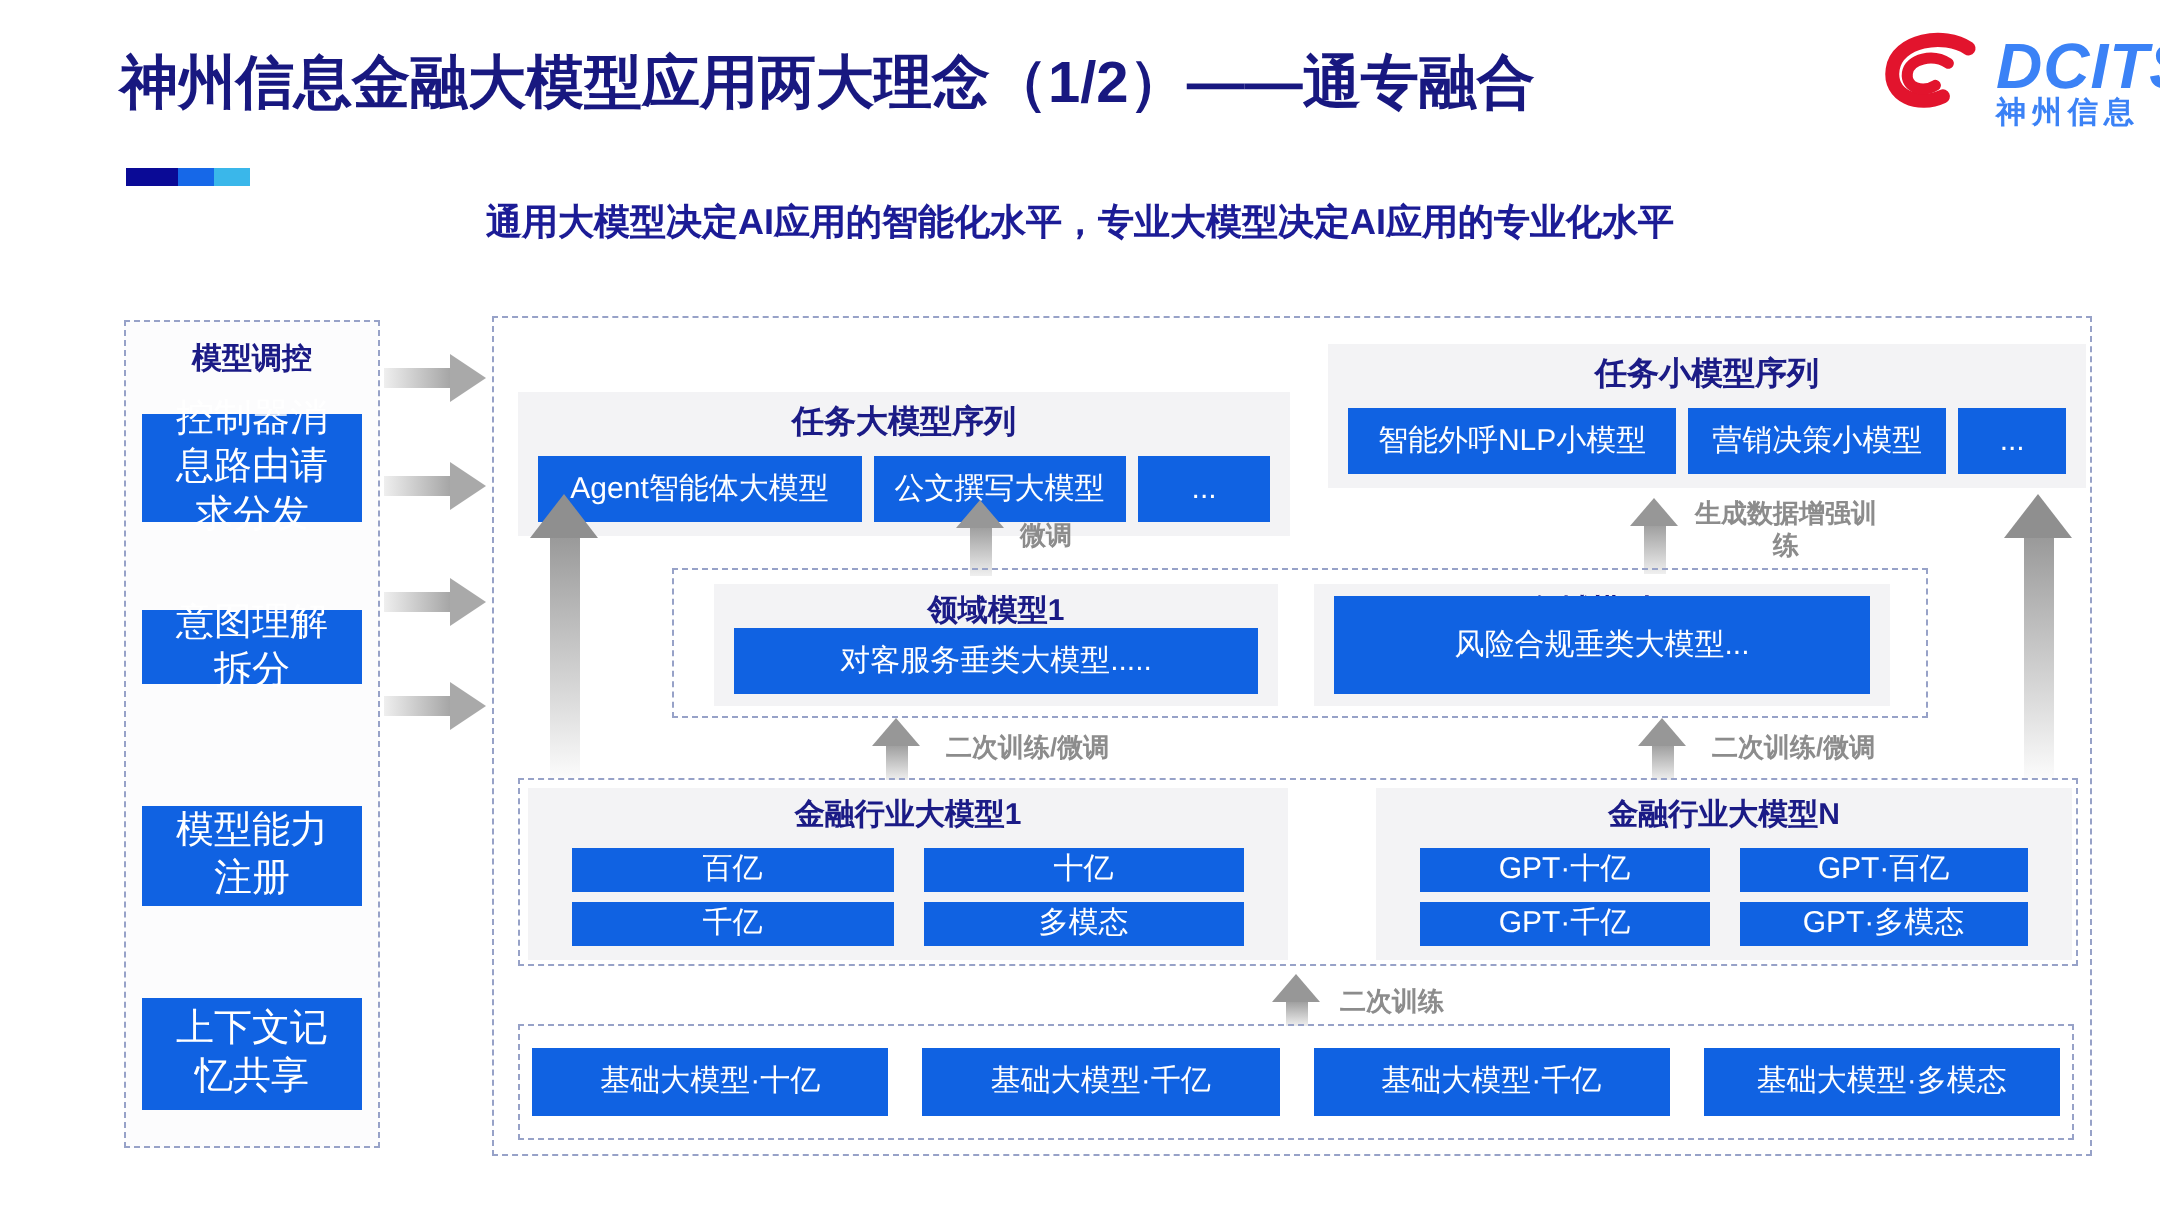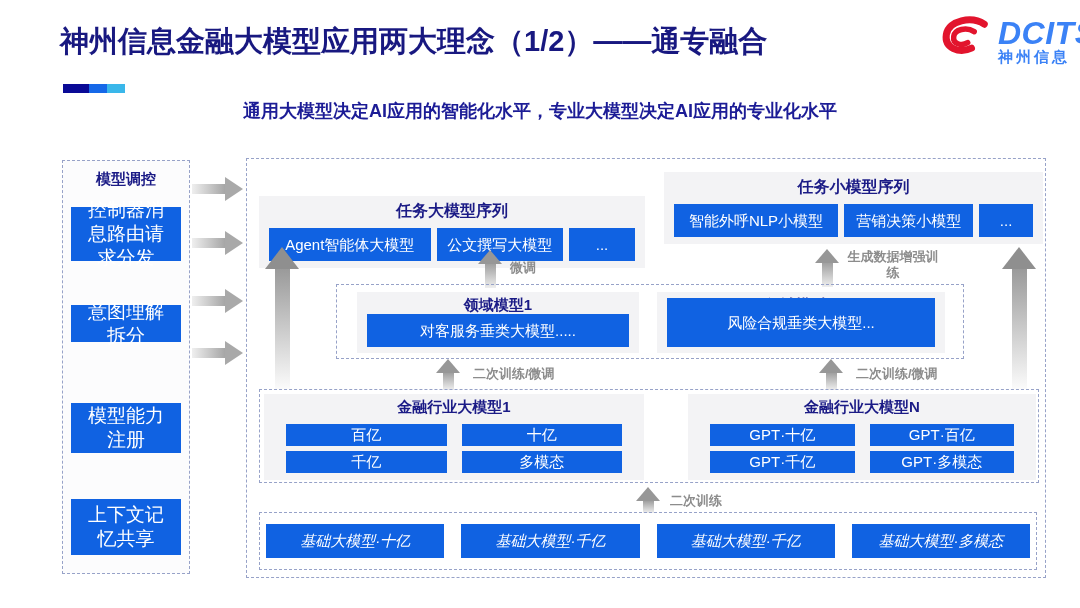--- a/index.html
+++ b/index.html
@@ -46,21 +46,21 @@
   .up-arrow.tall .ah{border-left-width:17px;border-right-width:17px;border-bottom:22px solid #8f8f8f;}
   .up-arrow.tall .as{width:15px;background:linear-gradient(180deg,#9a9a9a,#fbfbfb);}
   .alabel{position:absolute;color:#8c8c8c;font-weight:bold;font-size:13px;white-space:nowrap;}
   .alabel.wrap{white-space:normal;width:94px;text-align:center;line-height:1.2;}
   
   .main{position:absolute;left:246px;top:158px;width:800px;height:420px;border:1px dashed #97a2c8;box-sizing:border-box;}
   .grid22{position:absolute;left:22px;right:22px;top:30px;bottom:7px;display:grid;
           grid-template-columns:1fr 1fr;gap:5px 15px;}
   .grid22 .node{height:auto;}
   .foundation{position:absolute;left:12px;top:353px;width:778px;height:58px;border:1px dashed #97a2c8;
-              box-sizing:border-box;display:flex;align-items:center;gap:17px;padding:0 6px;font-style:italic;}
+              box-sizing:border-box;display:flex;align-items:center;gap:17px;padding:0 6px;}
   .foundation .node{flex:1;height:34px;}
 </style>
 </head>
 <body>
 
 <div class="slide">
 
   <div class="title">神州信息金融大模型应用两大理念（1/2）——通专融合</div>
   <div class="accent-bar">
     <span class="seg1"></span>

